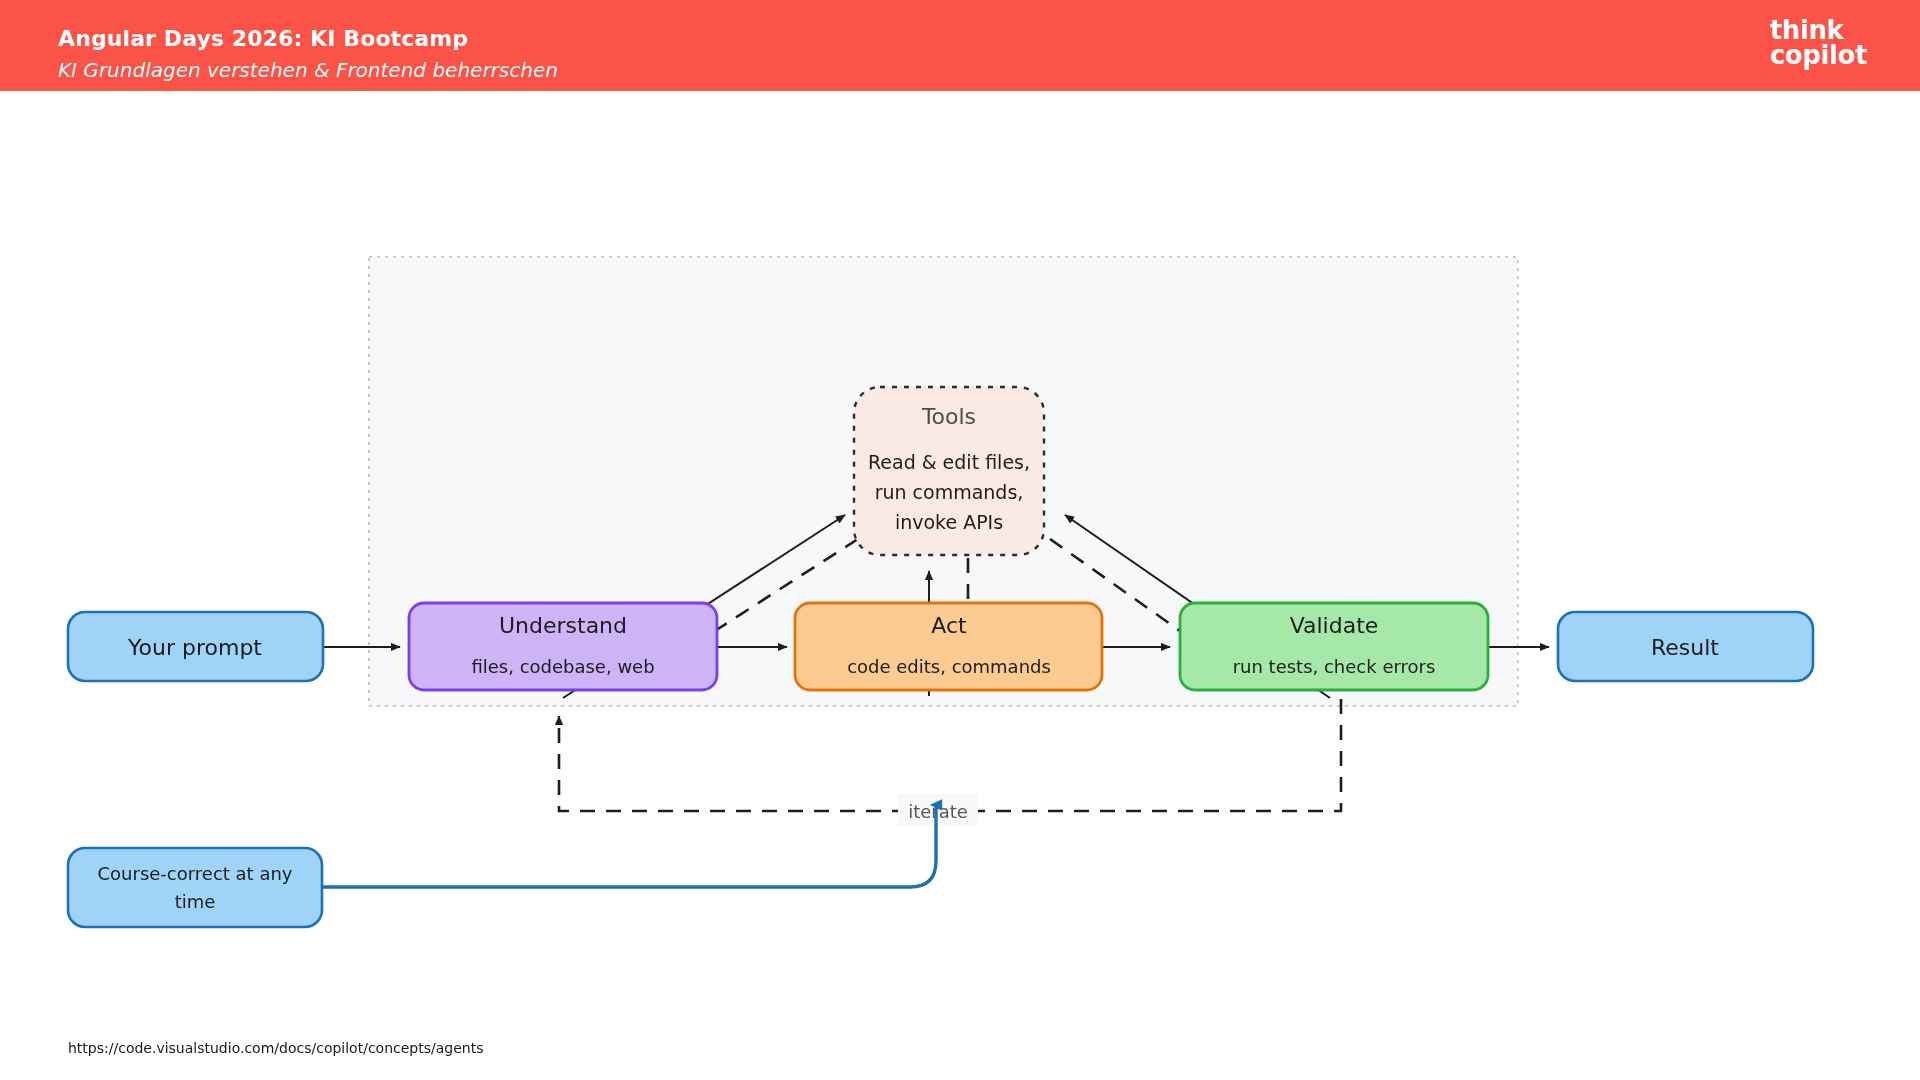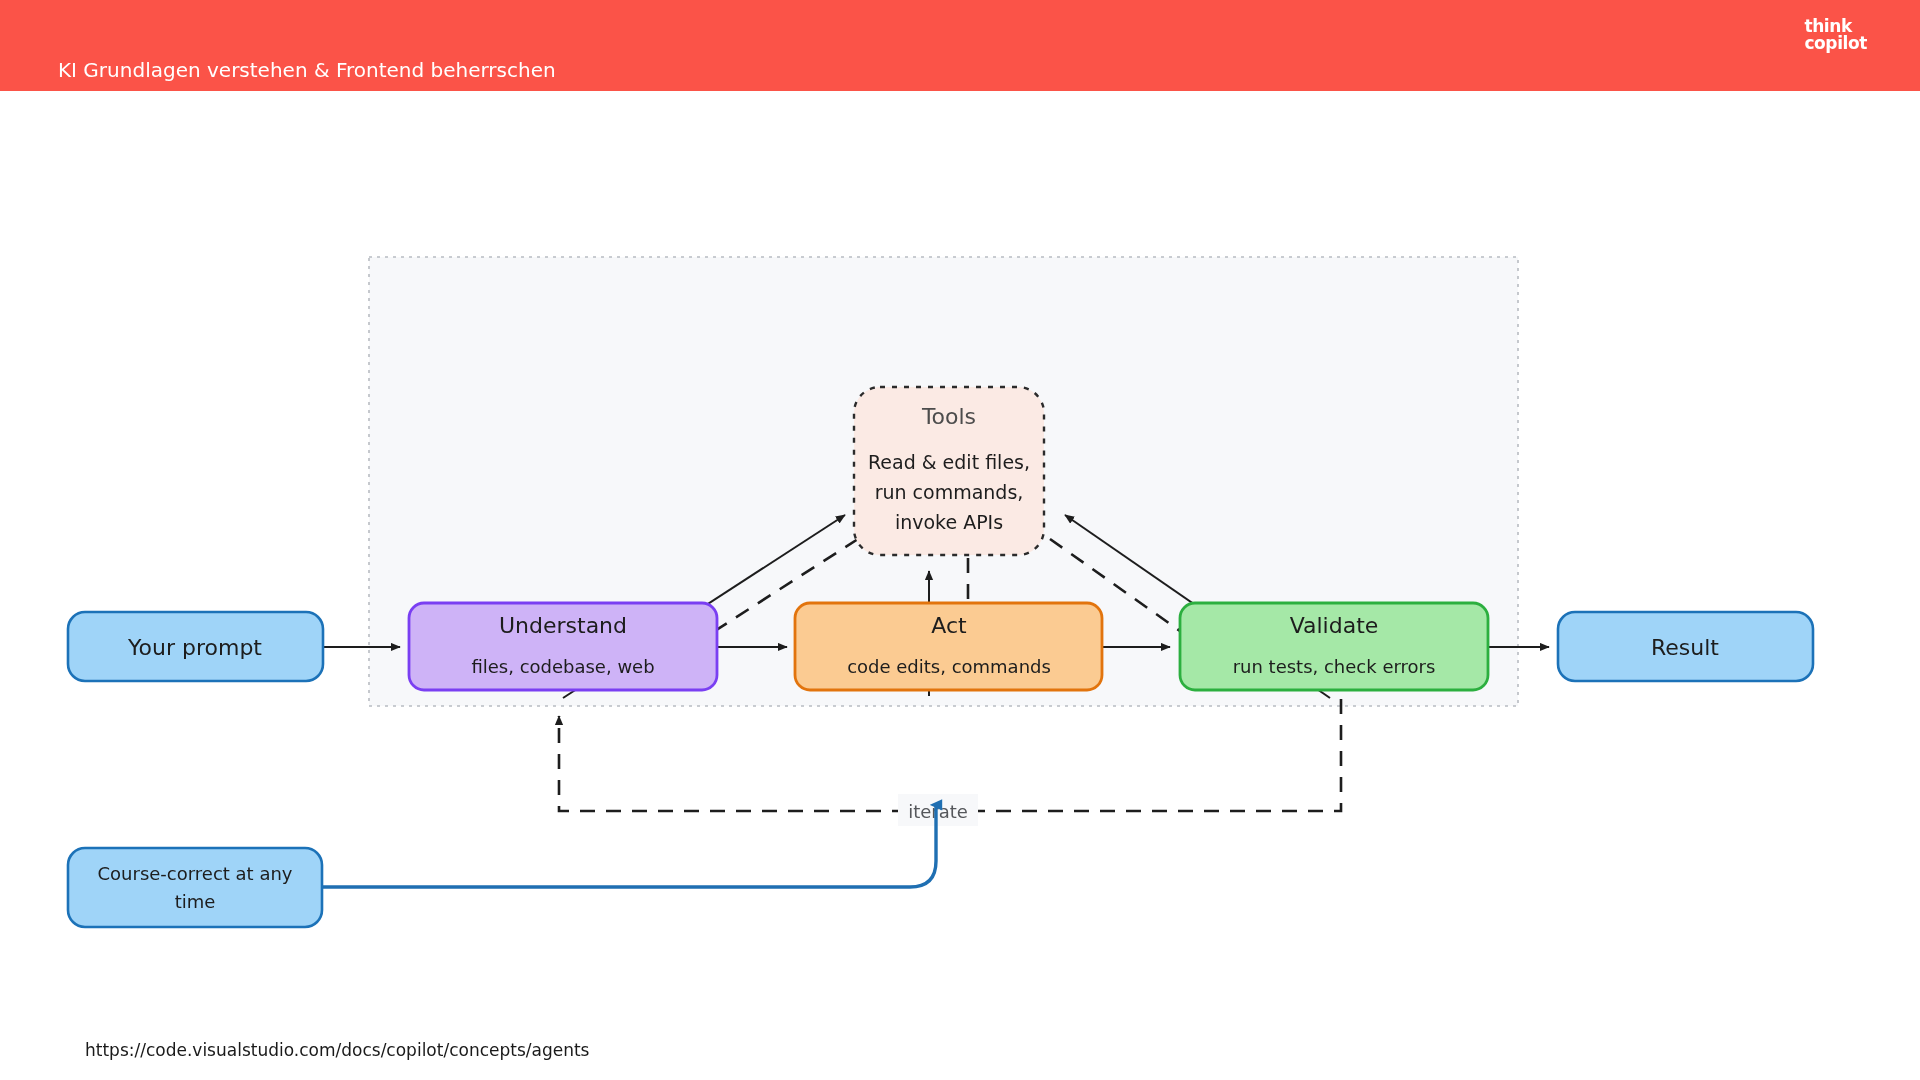--- a/index.html
+++ b/index.html
@@ -39,68 +39,69 @@
     white-space: nowrap;
   }
   .header-subtitle {
     position: absolute;
     left: 58px;
     top: 58px;
     font-size: 20px;
     font-weight: normal;
     color: #ffffff;
     white-space: nowrap;
+    font-style: italic;
   }
   .brand-logo {
     position: absolute;
     right: 53px;
     top: 18px;
     text-align: left;
     color: #ffffff;
     font-weight: bold;
-    font-size: 17px;
+    font-size: 26px;
     line-height: 0.98;
     letter-spacing: -0.4px;
   }
   .brand-logo .brand-line { display: block; }
 
   
   #diagram {
     position: absolute;
     left: 0;
     top: 91px;
     width: 1920px;
     height: 989px;
   }
   #diagram svg { display: block; }
 
   
   .footer-url {
     position: absolute;
     left: 68px;
     top: 1040px;
-    font-size: 17px;
+    font-size: 14px;
     color: #1a1a1a;
     white-space: nowrap;
-    margin-left: 17px;
   }
 
   
   .node-title { font-size: 22px; fill: #1d1d1d; }
   .node-sub   { font-size: 18px; fill: #1d1d1d; }
   .tools-title{ font-size: 22px; fill: #4c4c4c; }
   .tools-line { font-size: 19px; fill: #1d1d1d; }
   .edge-label { font-size: 18px; fill: #55575b; }
 </style>
 </head>
 <body>
 
 <div id="stage">
 
   <div class="header-band">
+    <div class="header-title">Angular Days 2026: KI Bootcamp</div>
     <div class="header-subtitle">KI Grundlagen verstehen &amp; Frontend beherrschen</div>
     <div class="brand-logo">
       <span class="brand-line">think</span>
       <span class="brand-line">copilot</span>
     </div>
   </div>
 
   <div id="diagram">
     <svg width="1920" height="989" viewBox="0 0 1920 989" xmlns="http://www.w3.org/2000/svg">
       <defs>

